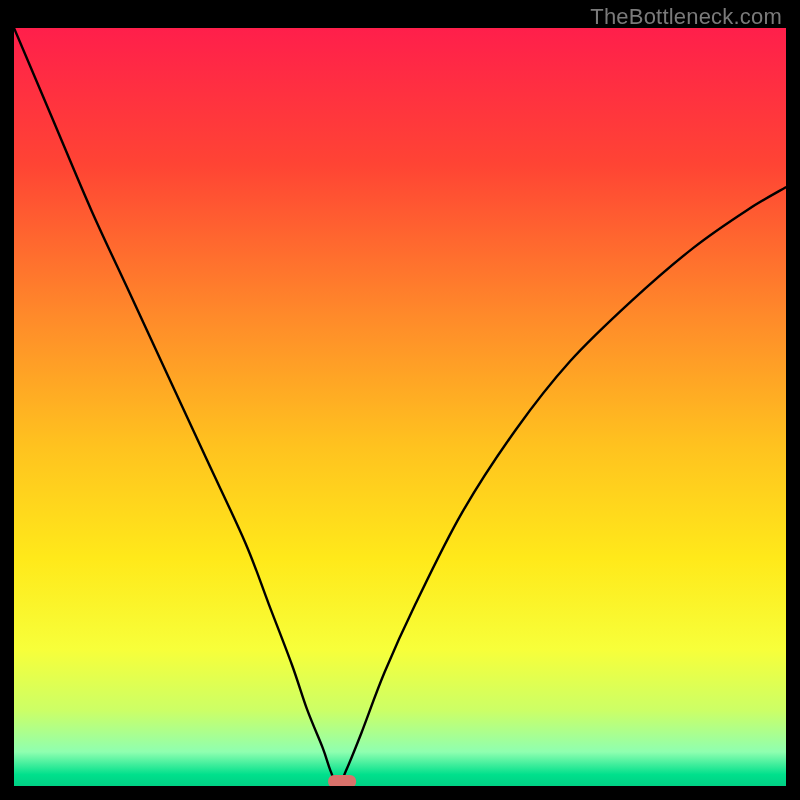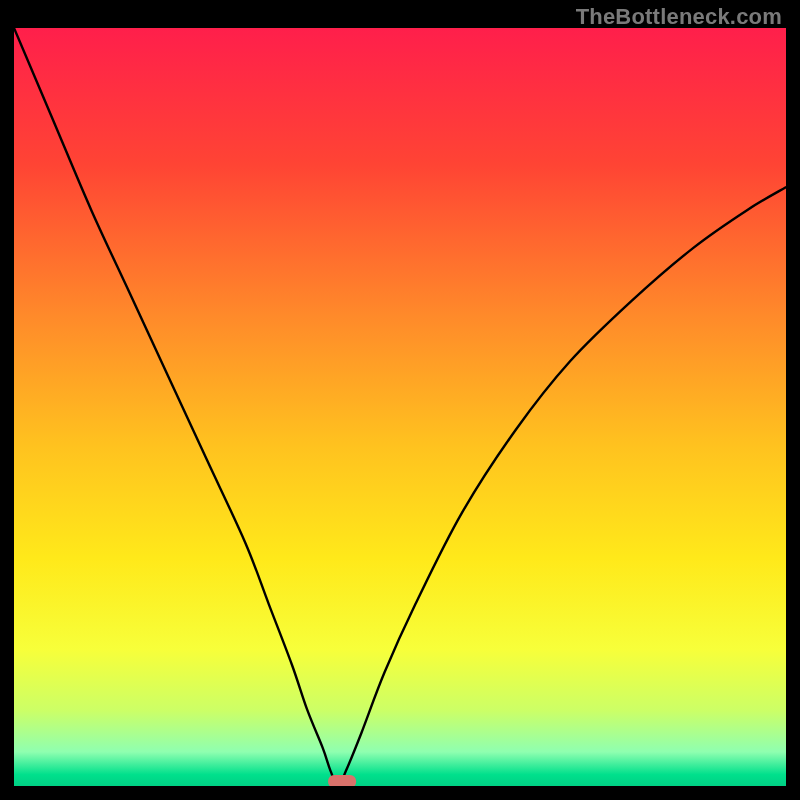--- a/index.html
+++ b/index.html
@@ -14,21 +14,21 @@
   .container {
     position: relative;
     width: 800px;
     height: 800px;
   }
   .watermark {
     position: absolute;
     top: 4px;
     right: 18px;
     font-size: 22px;
-    font-weight: bold;
+    font-weight: normal;
     color: #7a7a7a;
     letter-spacing: 0.2px;
     z-index: 4;
   }
   .plot-outer {
     position: absolute;
     left: 14px;
     top: 28px;
     width: 772px;
     height: 758px;

